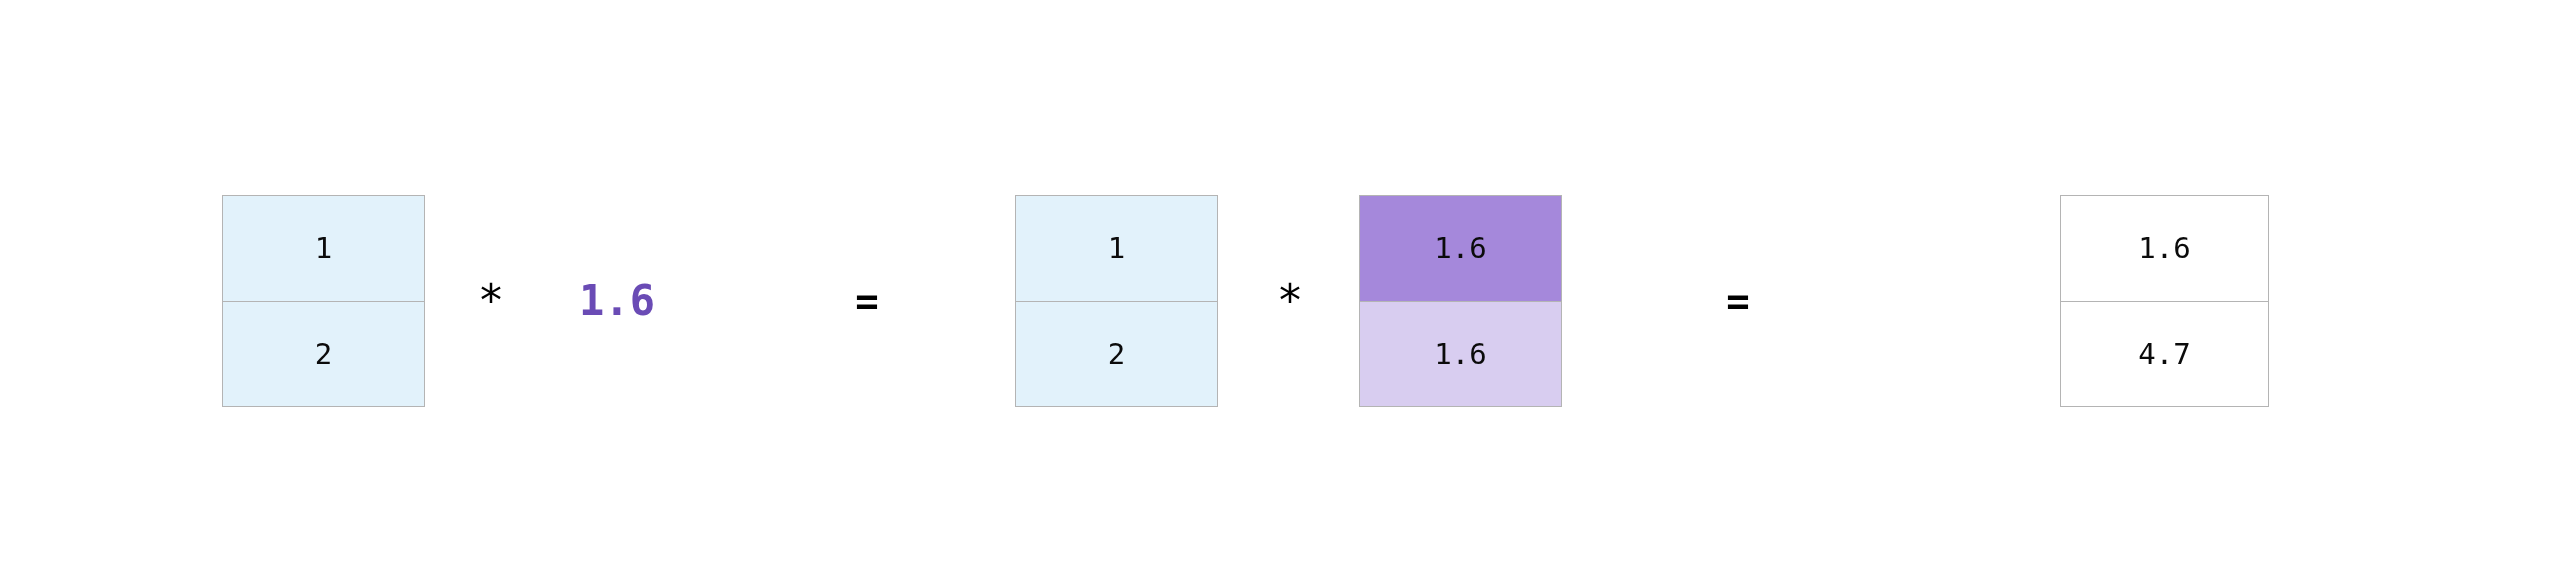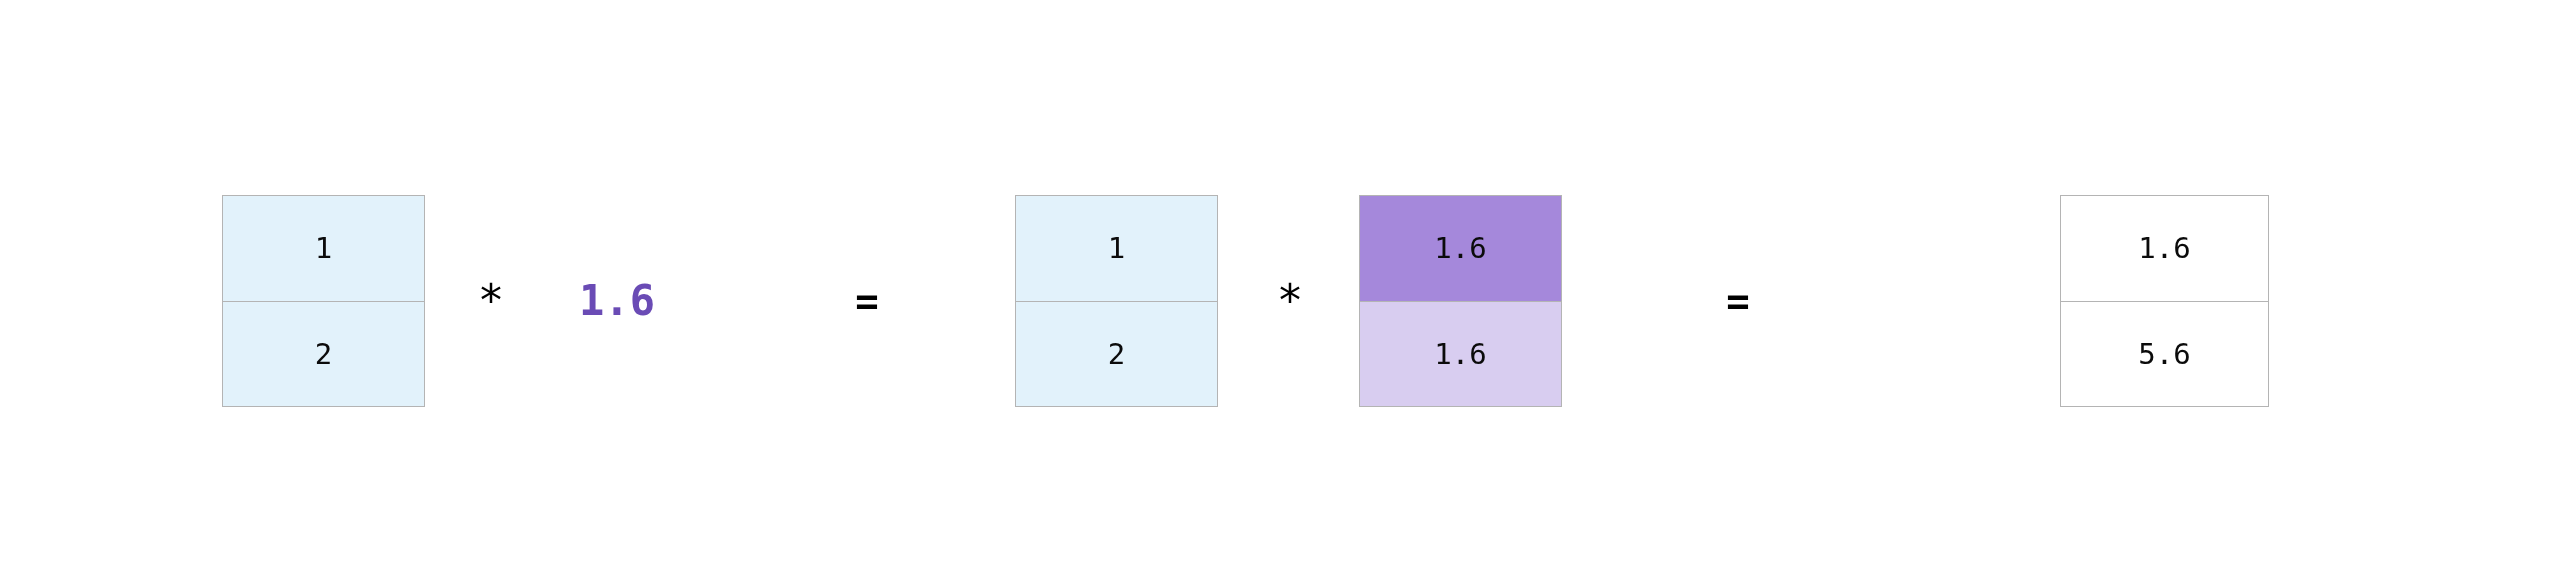--- a/index.html
+++ b/index.html
@@ -103,17 +103,17 @@
 
   <div class="matrix" style="left:1359px; top:195px; width:203px; height:212px;">
     <div class="cell fill-purple-d" style="height:106px;">1.6</div>
     <div class="cell fill-purple-l" style="height:106px;">1.6</div>
   </div>
 
   <div class="op op-eq" style="left:1738px; top:301px;">=</div>
 
   <div class="matrix" style="left:2060px; top:195px; width:209px; height:212px;">
     <div class="cell fill-white" style="height:106px;">1.6</div>
-    <div class="cell fill-white" style="height:106px;">5.6</div>
+    <div class="cell fill-white" style="height:106px;">4.7</div>
   </div>
 
 </div>
 
 
 </body></html>

